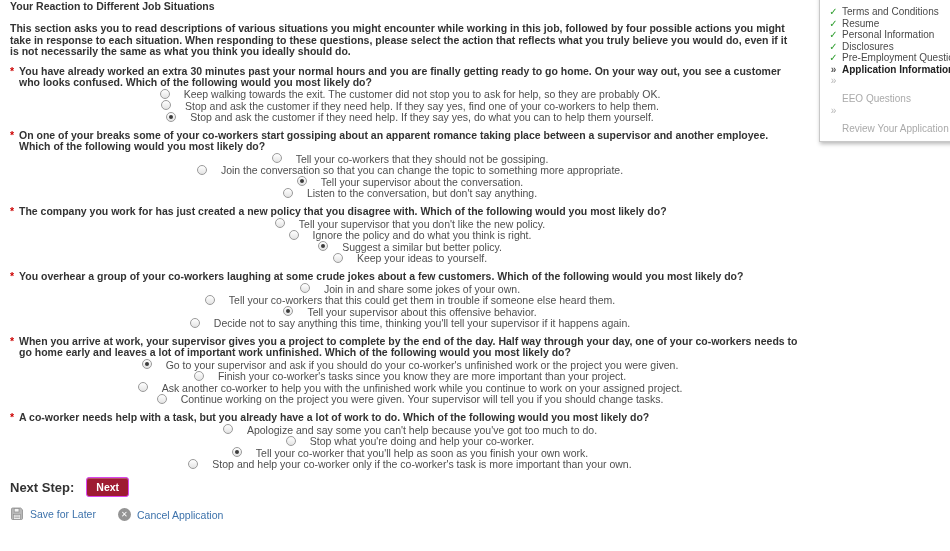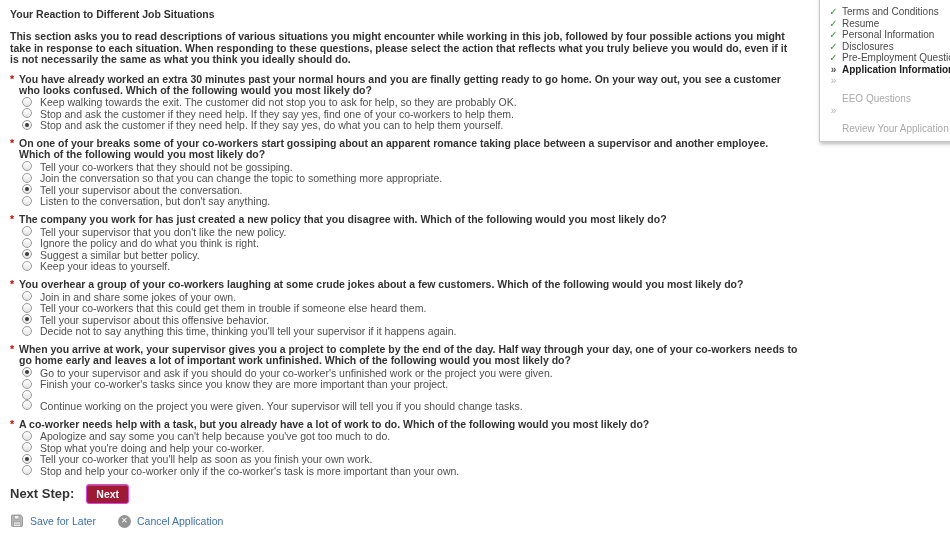--- a/index.html
+++ b/index.html
@@ -7,28 +7,28 @@
     --required-red:#cc0000; --text-dark:#333333; --text-muted:#4f4f4f;
     --text-disabled:#aaaaaa;
   }
   *{margin:0;padding:0;box-sizing:border-box;}
   html,body{background:#ffffff;}
   body{
     width:950px;height:551px;overflow:hidden;position:relative;
     font-family:"Liberation Sans","DejaVu Sans",sans-serif;
     font-size:10.5px;color:var(--text-dark);
   }
-  .main{position:absolute;left:10px;top:8px;width:788px;}
+  .main{position:absolute;left:10px;top:0;width:788px;}
   .page-title{font-size:10.5px;font-weight:bold;line-height:12px;margin-bottom:11px;color:var(--text-dark);}
   .intro{font-weight:bold;line-height:11.5px;margin-bottom:8px;color:var(--text-dark);}
   .question{margin-bottom:7px;}
   .q-text{font-weight:bold;line-height:11px;position:relative;padding-left:9px;color:var(--text-dark);}
   .req{position:absolute;left:0;top:0;color:var(--required-red);font-weight:bold;}
   .options{margin-top:1px;margin-left:12px;}
-  .option{display:flex;align-items:flex-start;gap:8px;line-height:11px;color:var(--text-muted);cursor:default;}
+  .option{display:flex;align-items:flex-start;gap:14px;line-height:11px;color:var(--text-muted);cursor:default;justify-content:center;}
   .radio{
     flex:none;width:10px;height:10px;border-radius:50%;
     border:1px solid #9a9a9a;background:linear-gradient(#ffffff,#e4e4e4);
     position:relative;margin-top:0px;
   }
   .radio.checked::after{
     content:"";position:absolute;left:2px;top:2px;width:4px;height:4px;
     border-radius:50%;background:#3c3c3c;
   }
   .opt-text{padding-top:0.5px;}
@@ -157,20 +157,21 @@
           <label class="option">
             <span class="radio checked"></span>
             <span class="opt-text">Go to your supervisor and ask if you should do your co-worker's unfinished work or the project you were given.</span>
           </label>
           <label class="option">
             <span class="radio"></span>
             <span class="opt-text">Finish your co-worker's tasks since you know they are more important than your project.</span>
           </label>
           <label class="option">
             <span class="radio"></span>
+            <span class="opt-text">Ask another co-worker to help you with the unfinished work while you continue to work on your assigned project.</span>
           </label>
           <label class="option">
             <span class="radio"></span>
             <span class="opt-text">Continue working on the project you were given. Your supervisor will tell you if you should change tasks.</span>
           </label>
         </div>
       </div>
       <div class="question">
         <div class="q-text"><span class="req">*</span>A co-worker needs help with a task, but you already have a lot of work to do. Which of the following would you most likely do?</div>
         <div class="options">

